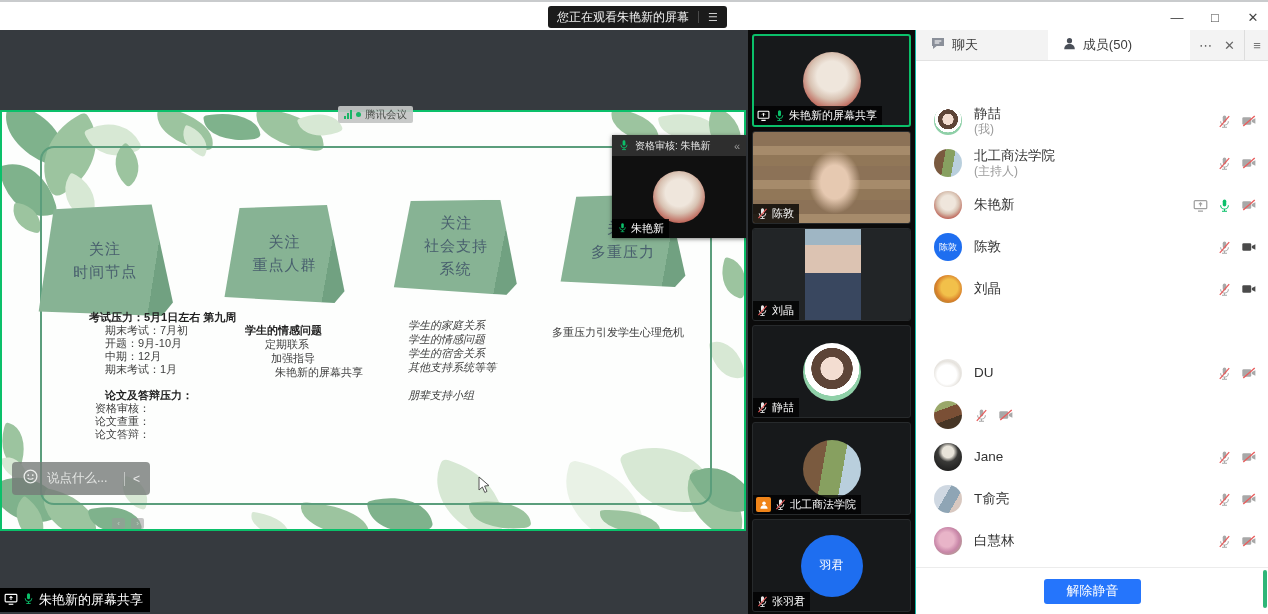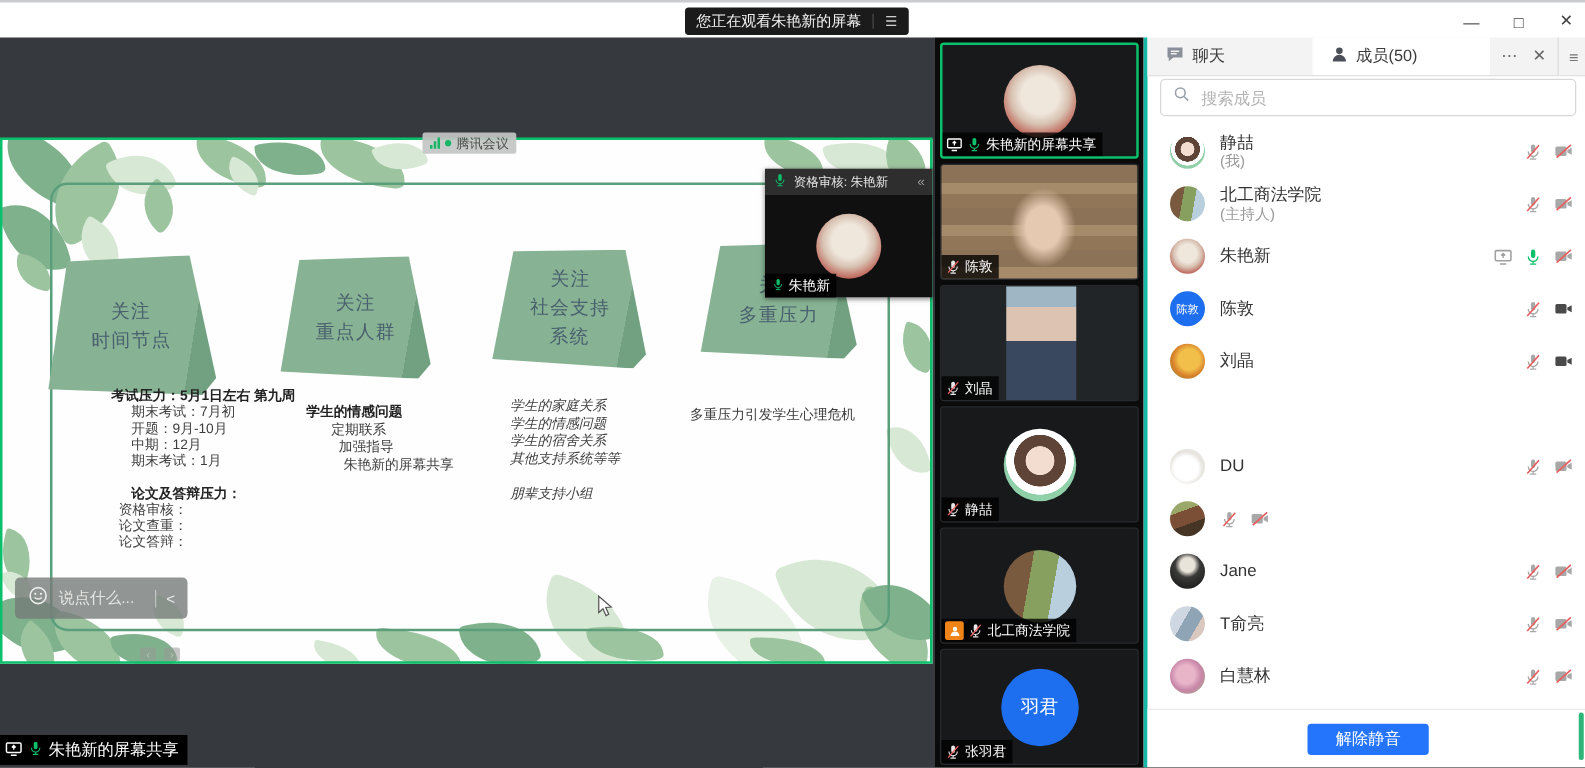--- a/index.html
+++ b/index.html
@@ -60,21 +60,21 @@
       padding:3px 7px 3px 4px;color:#fff;font-size:13px;z-index:45;}
   .cursor{position:absolute;left:478px;top:446px;z-index:60;}
   
   .strip{position:absolute;left:748px;top:30px;width:167px;height:584px;background:#0b0b0b;}
   .tile{position:absolute;left:4px;width:159px;height:93px;background:#17191b;border-radius:3px;
       border:1px solid #272a2c;box-sizing:border-box;overflow:hidden;}
   .tile.active{border:2px solid #0bc06a;}
   .tile-visual{position:absolute;inset:0;}
   .tile-avatar{position:absolute;left:50%;top:50%;width:58px;height:58px;margin:-29px 0 0 -29px;border-radius:50%;}
   .initials-circle{position:absolute;left:50%;top:50%;width:62px;height:62px;margin:-31px 0 0 -31px;border-radius:50%;
-      display:flex;align-items:center;justify-content:center;color:#fff;font-size:15px;}
+      display:flex;align-items:center;justify-content:center;color:#fff;font-size:12px;}
   .tile-label{position:absolute;left:0;bottom:0;max-width:100%;background:rgba(0,0,0,.78);display:flex;
       align-items:center;gap:3px;padding:2px 5px 2px 3px;color:#fff;font-size:11px;white-space:nowrap;box-sizing:border-box;}
   .host-badge{width:15px;height:15px;background:#f08419;border-radius:2px;display:flex;align-items:center;justify-content:center;}
   .vid-bookshelf{background:
       radial-gradient(ellipse 36px 44px at 52% 55%,#e6c9b1 0 38%,rgba(0,0,0,0) 72%),
       repeating-linear-gradient(180deg,#8c7257 0 14px,#a68b6b 14px 23px,#917758 23px 34px);}
   .vid-portrait{background:#222527;}
   .pband{position:absolute;left:33%;top:0;width:36%;height:100%;
       background:linear-gradient(180deg,#9fb6c4 0 18%,#dcc3b2 18% 48%,#39475f 48% 100%);}
   
@@ -82,21 +82,21 @@
   .av-girl{background:radial-gradient(circle at 50% 44%,#f3ddd1 0 26%,#5d4437 27% 47%,#ffffff 48% 62%,#8fd0a8 63% 100%);}
   .av-landscape{background:linear-gradient(100deg,#7a5a3f 0 36%,#87a060 36% 66%,#b9cfdd 66%);}
   .av-fish{background:radial-gradient(circle at 55% 45%,#f2c04a 0 38%,#d87f2a 62%,#7a9e4f 100%);}
   .av-flowers_red{background:radial-gradient(circle at 42% 42%,#e04545 0 30%,#b22735 58%,#5a7d3a 100%);}
   .av-rabbit{background:radial-gradient(circle at 46% 56%,#ffffff 0 44%,#e6e3de 62%,#f7f7f7 100%);}
   .av-house{background:linear-gradient(160deg,#9aa86a 0 30%,#7a4f35 30% 62%,#463525 62%);}
   .av-silhouette{background:radial-gradient(circle at 50% 32%,#e8e4da 0 24%,#3a3a38 42%,#121212 100%);}
   .av-photo_blue{background:linear-gradient(120deg,#cfd8e2 0 40%,#8fa5b5 40% 70%,#d8c8c0 70%);}
   .av-flowers_pink{background:radial-gradient(circle at 45% 45%,#e8b4c8 0 34%,#c886a8 58%,#9ab07a 100%);}
   
-  .panel{position:absolute;left:915px;top:30px;width:353px;height:584px;background:#fff;border-left:3px solid #14b8a6;box-sizing:border-box;}
+  .panel{position:absolute;left:915px;top:30px;width:353px;height:584px;background:#fff;border-left:1px solid #14b8a6;box-sizing:border-box;}
   .phead{position:absolute;left:0;top:0;width:353px;height:31px;background:#f3f3f3;border-bottom:1px solid #e2e2e2;
       display:flex;align-items:stretch;box-sizing:border-box;}
   .ptab{display:flex;align-items:center;gap:6px;padding:0 14px;font-size:13px;color:#3c3c3c;flex:1;}
   .ptab.active{background:#fff;flex:1.1;}
   .phead-icons{display:flex;align-items:center;gap:12px;padding:0 9px;color:#666;font-size:13px;}
   .phead-menu{width:24px;display:flex;align-items:center;justify-content:center;border-left:1px solid #ddd;color:#777;font-size:13px;background:#f3f3f3;}
   .searchbox{position:absolute;left:10px;top:33px;width:333px;height:30px;border:1px solid #d8d8d8;border-radius:4px;
       box-sizing:border-box;display:flex;align-items:center;gap:6px;padding:0 9px;background:#fff;}
   .searchbox input{border:none;outline:none;font-size:13px;color:#333;flex:1;background:transparent;
       font-family:"Liberation Sans","DejaVu Sans",sans-serif;}
@@ -404,27 +404,20 @@
             </svg></span>
         <span>成员(50)</span>
       </div>
       <div class="phead-icons">
         <span>⋯</span>
         <span>✕</span>
       </div>
       <div class="phead-menu">≡</div>
     </div>
 
-    <div class="searchbox">
-      <span id="ic-search"><svg width="15" height="15" viewBox="0 0 24 24">
-     <circle cx="10" cy="10" r="6.2" fill="none" stroke="#9aa0a6" stroke-width="2"></circle>
-     <line x1="14.8" y1="14.8" x2="20" y2="20" stroke="#9aa0a6" stroke-width="2"></line>
-          </svg></span>
-      <input type="text" placeholder="搜索成员" style="">
-    </div>
 
     <div class="mlist" id="mlist">
         <div class="mrow" style="top:0px">
           <div class="mav av-girl"></div>
           <div class="mtxt">
             <div class="mname">静喆</div>
             <div class="msub">(我)</div>
           </div>
           <div class="micons">
             <svg width="15" height="15" viewBox="0 0 24 24">

